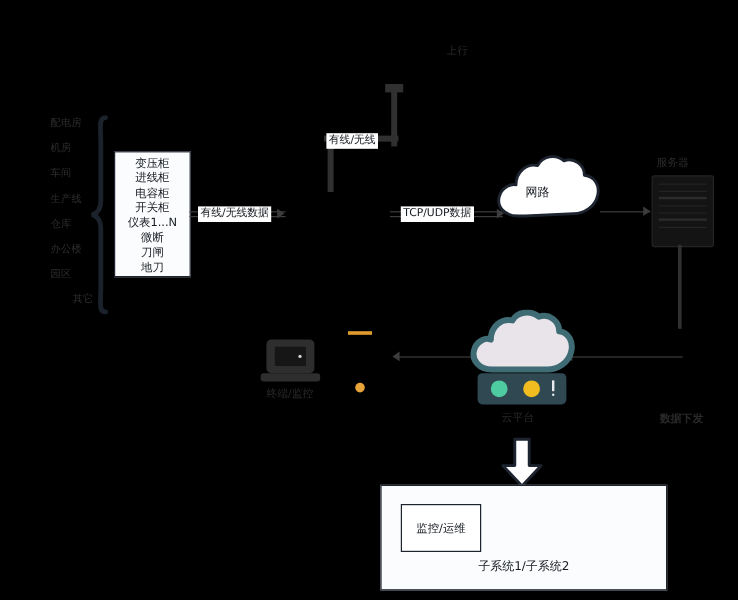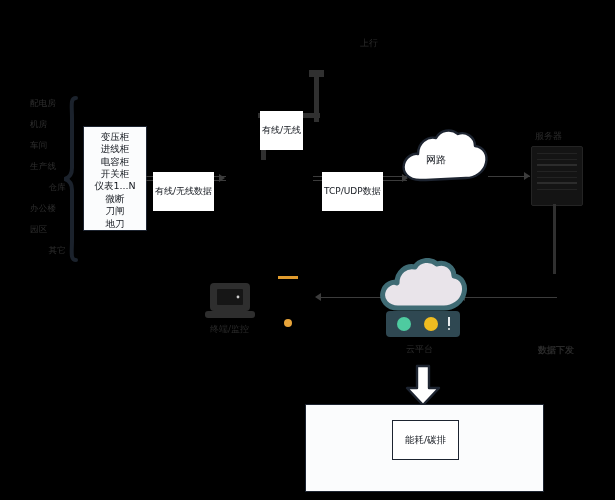--- a/index.html
+++ b/index.html
@@ -1,23 +1,23 @@
 <!DOCTYPE html>
 <html><head>
 <meta charset="utf-8">
 <style>
   html,body{margin:0;padding:0;background:#000;}
   body{width:615px;height:500px;overflow:hidden;
        font-family:"DejaVu Sans","Liberation Sans",sans-serif;}
-  #stage{position:relative;width:565px;height:500px;background:#000;}
+  #stage{position:relative;width:565px;height:500px;background:#000;margin-left:12px;}
   .abs{position:absolute;}
 
   
   .chip{background:#ffffff;color:#14181f;font-size:9px;line-height:11px;
-        padding:14px 2px;white-space:nowrap;text-align:center;}
+        padding:1px 2px;white-space:nowrap;text-align:center;}
 
   
   .dim{color:#2a2a2a;font-size:9px;line-height:11px;white-space:nowrap;}
   .dim-l{color:#2e2e2e;font-size:8.5px;line-height:10px;white-space:nowrap;
          letter-spacing:.3px;}
 
   
   .wbox{background:#fbfcfd;border:1.6px solid #1d2430;
         color:#14181f;display:flex;align-items:center;justify-content:flex-end;}
   .equip{flex-direction:column;font-size:9.5px;line-height:12.4px;}
@@ -52,21 +52,21 @@
 
 <div id="stage">
 
   <div class="abs dim" style="left:360px;top:38px;">上行</div>
 
   <div class="abs" style="left:30px;top:98px;width:36px;">
     <div class="dim-l" style="height:21px;">配电房</div>
     <div class="dim-l" style="height:21px;">机房</div>
     <div class="dim-l" style="height:21px;">车间</div>
     <div class="dim-l" style="height:21px;">生产线</div>
-    <div class="dim-l" style="height:21px;text-align:right;">仓库</div>
+    <div class="dim-l" style="height:21px;">仓库</div>
     <div class="dim-l" style="height:21px;">办公楼</div>
     <div class="dim-l" style="height:21px;">园区</div>
     <div class="dim-l" style="height:21px;text-align:right;">其它</div>
   </div>
 
   <div class="abs" style="left:64px;top:96px;width:16px;height:166px;">
     <svg width="16" height="166" viewBox="0 0 16 166">
       <path d="M12 2 C6 2 8 10 8 22 L8 72 C8 80 4 82 1 83 C4 84 8 86 8 94 L8 144 C8 156 6 164 12 164" fill="none" stroke="#1b222c" stroke-width="4" stroke-linecap="round"></path>
     </svg>
   </div>
@@ -166,18 +166,19 @@
 
   <div class="abs dim" style="left:538px;top:345px;font-weight:bold;">数据下发</div>
 
   <div class="abs" style="left:404px;top:364px;width:38px;height:44px;">
     <svg width="38" height="44" viewBox="0 0 38 44">
       <path d="M13 2 L25 2 L25 24 L35 24 L19 41 L3 24 L13 24 Z" fill="#ffffff" stroke="#1d2430" stroke-width="2.4" stroke-linejoin="round"></path>
     </svg>
   </div>
 
   <div class="abs panel" style="left:305px;top:404px;width:237px;height:86px;">
-    <div class="abs subbox" style="left:86px;top:15px;width:65px;height:38px;">
-      <span>能耗/碳排</span>
+    <div class="abs subbox" style="left:16px;top:15px;width:65px;height:38px;">
+      <span>监控/运维</span>
     </div>
+    <div class="abs subcap" style="left:0;top:60px;width:237px;">子系统1/子系统2</div>
   </div>
 
 </div>
 
 </body></html>

